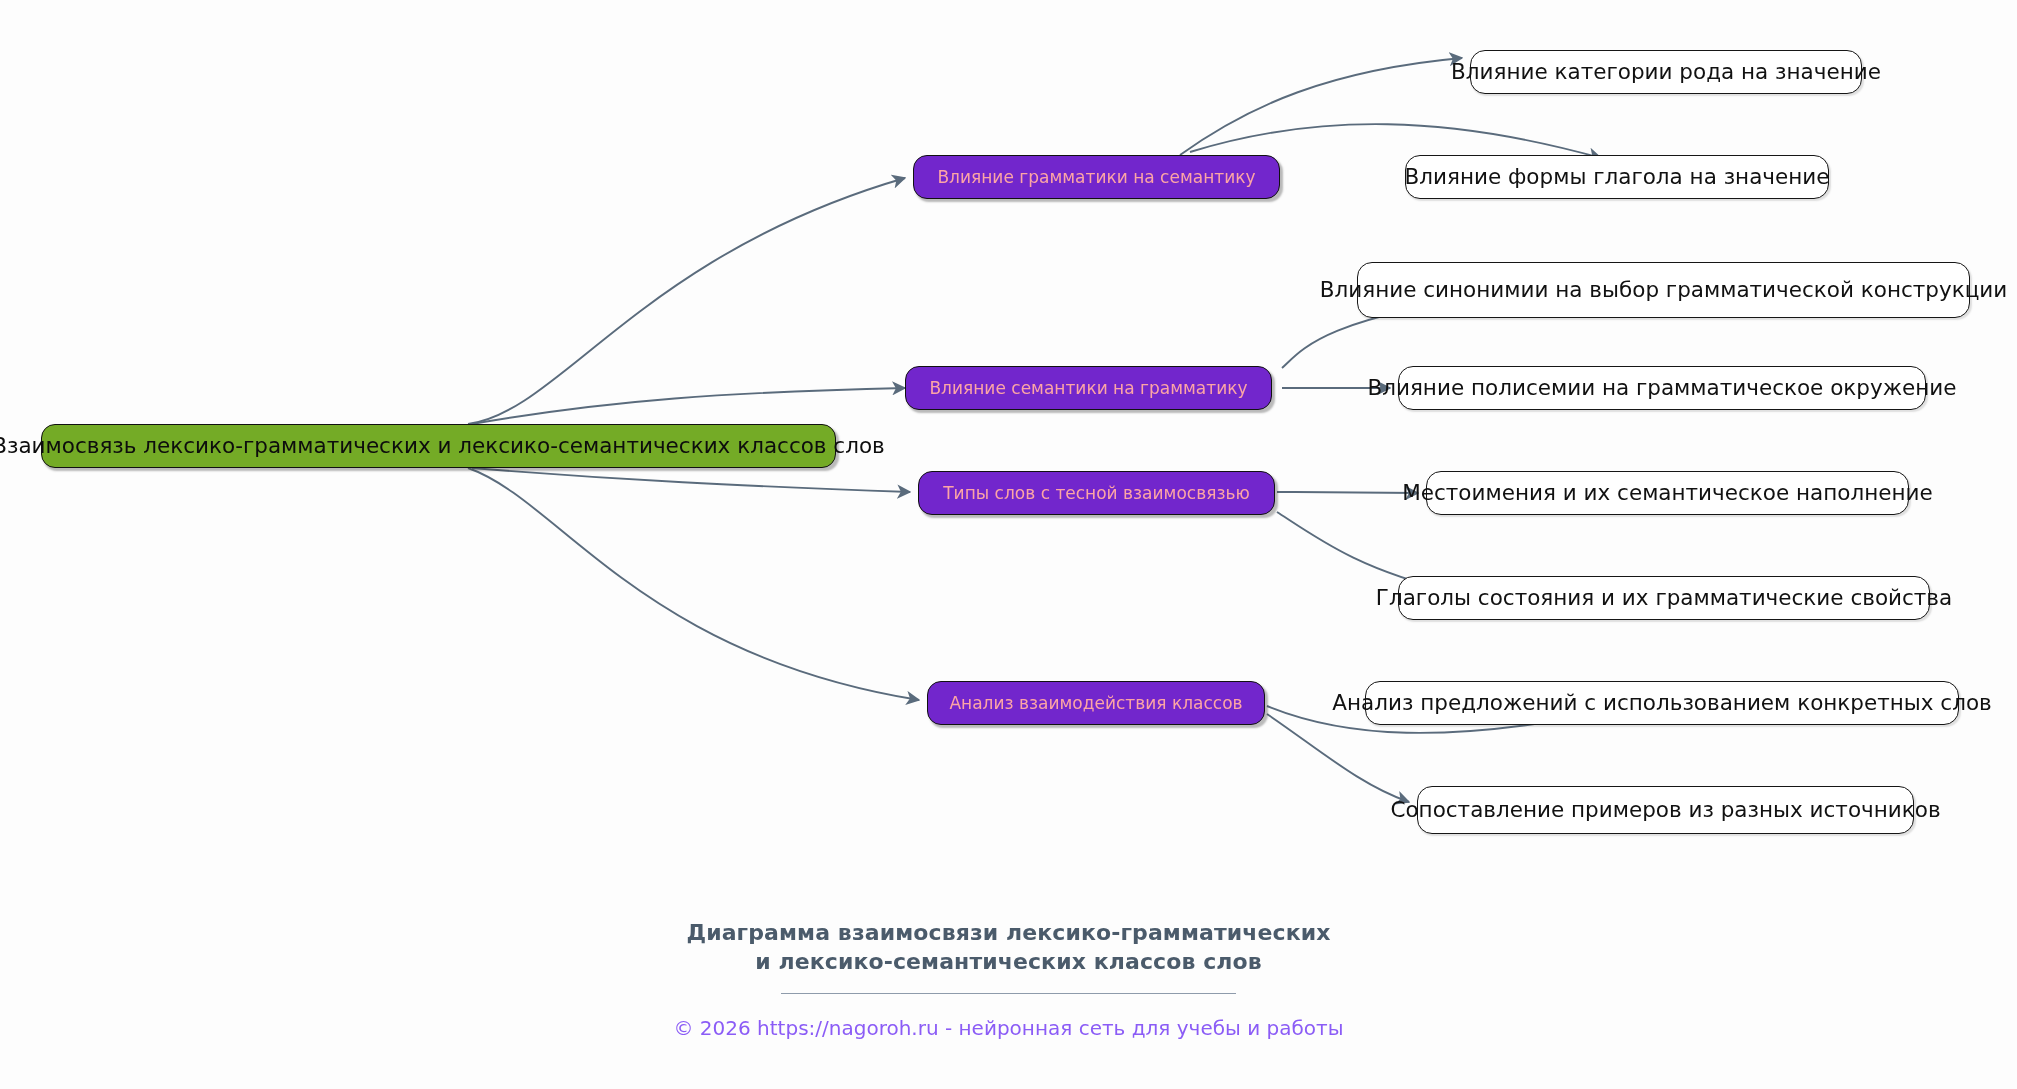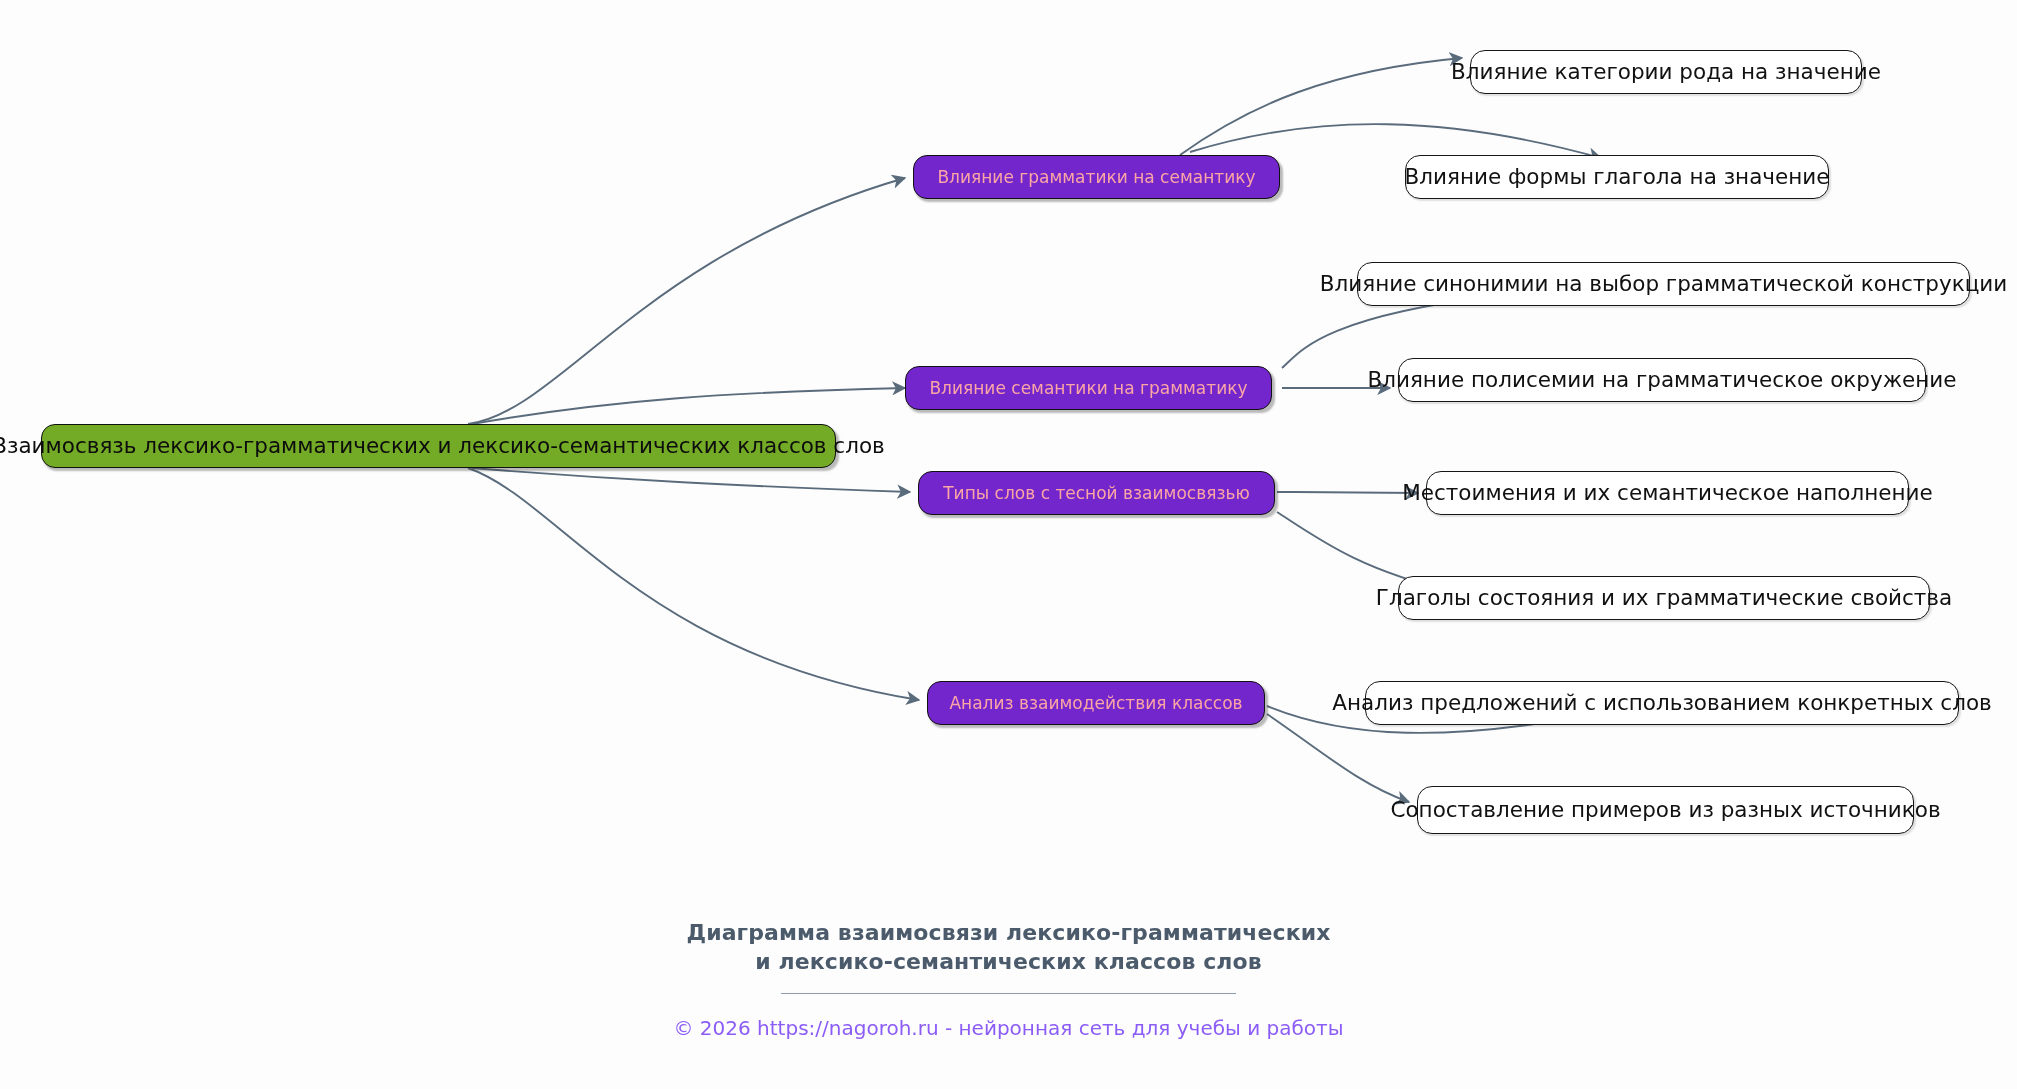--- a/index.html
+++ b/index.html
@@ -131,24 +131,24 @@
   <div class="node node-leaf" style="left:1470px; top:50px; width:392px; height:44px;">
     <span>Влияние категории рода на значение</span>
   </div>
   <div class="node node-leaf" style="left:1397px; top:155px; width:424px; height:44px;margin-left:8px;">
     <span>Влияние формы глагола на значение</span>
   </div>
 
   <div class="node node-branch" style="left:905px; top:366px; width:367px; height:44px;">
     <span>Влияние семантики на грамматику</span>
   </div>
-  <div class="node node-leaf" style="left:1357px; top:262px; width:613px; height:44px;">
+  <div class="node node-leaf" style="left:1357px; top:262px; width:613px; height:56px;">
     <span>Влияние синонимии на выбор грамматической конструкции</span>
   </div>
-  <div class="node node-leaf" style="left:1398px; top:358px; width:528px; height:44px;">
+  <div class="node node-leaf" style="left:1398px; top:366px; width:528px; height:44px;">
     <span>Влияние полисемии на грамматическое окружение</span>
   </div>
 
   <div class="node node-branch" style="left:918px; top:471px; width:357px; height:44px;">
     <span>Типы слов с тесной взаимосвязью</span>
   </div>
   <div class="node node-leaf" style="left:1426px; top:471px; width:483px; height:44px;">
     <span>Местоимения и их семантическое наполнение</span>
   </div>
   <div class="node node-leaf" style="left:1398px; top:576px; width:532px; height:44px;">

